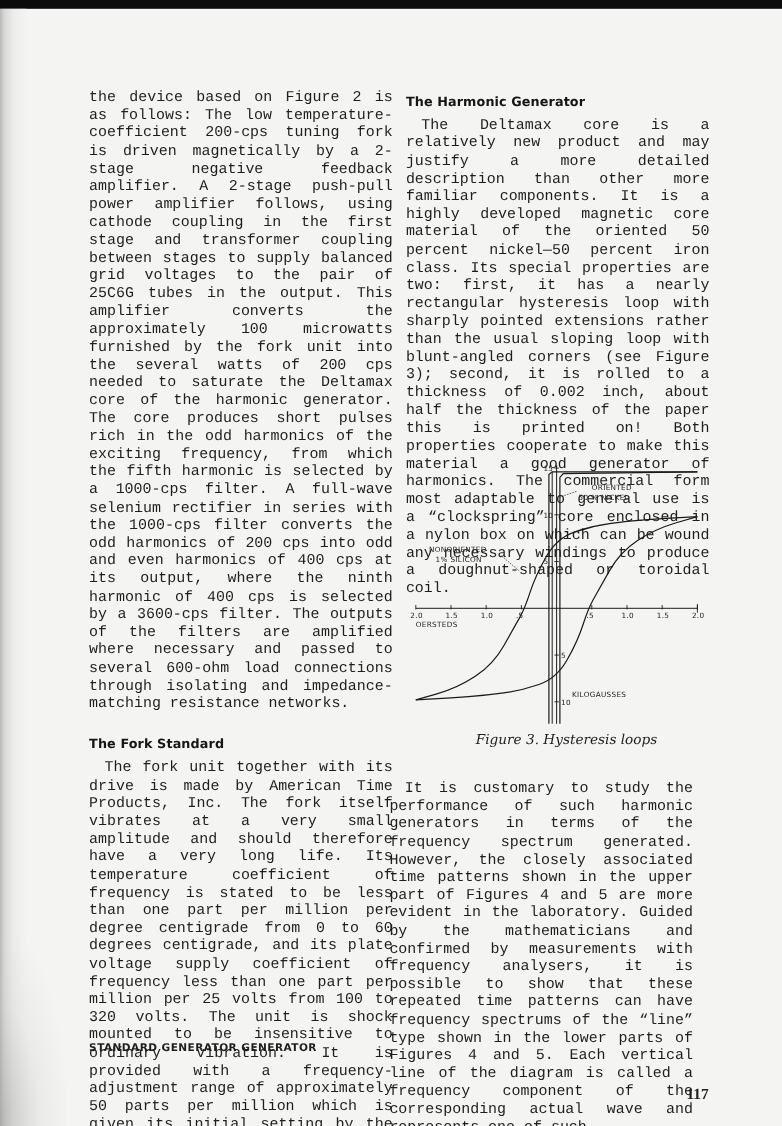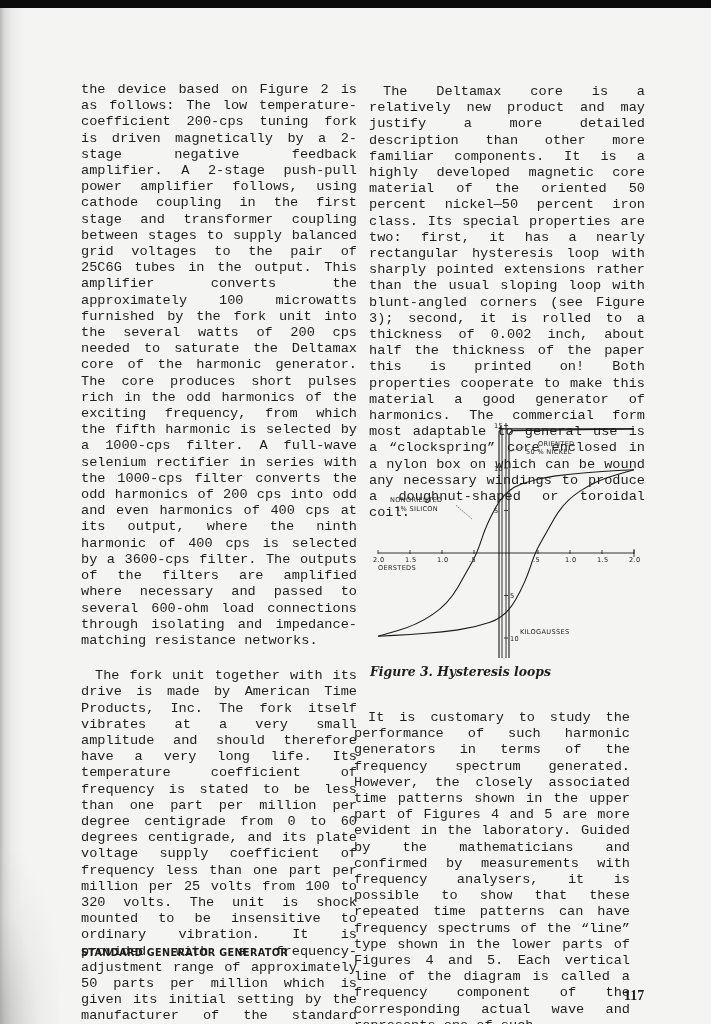--- a/index.html
+++ b/index.html
@@ -25,22 +25,22 @@
   .col-right { left: 369px; top: 84px; }
   h3.section {
     font-family: "DejaVu Sans", "Liberation Sans", sans-serif;
     font-weight: bold; font-size: 11.6px; margin: 0 0 7px 0; letter-spacing: 0.1px;
     color: #151515;
   }
   .gap { height: 19px; }
   .figure { position: absolute; left: 370px; top: 420px; width: 280px; height: 238px; }
   .figure svg { position: absolute; left: 0; top: 0; }
   .fig-caption {
-    position: absolute; left: 370px; top: 664px; width: 290px; text-align: left;
-    font-style: italic; font-size: 12.4px; font-weight: bold;
+    position: absolute; left: 370px; top: 664px; width: 290px; text-align: center;
+    font-style: italic; font-size: 12.4px;
   }
   .col-right-2 { left: 354px; top: 710px; }
   .footer-left {
     position: absolute; left: 81px; top: 947px;
     font-family: "DejaVu Sans", "Liberation Sans", sans-serif; font-weight: bold; font-size: 9.6px;
     letter-spacing: 0.4px;
   }
   .footer-right {
     position: absolute; left: 624px; top: 988px;
     font-family: Liberation Serif, serif; font-weight: bold; font-size: 14px;
@@ -50,24 +50,26 @@
 </head>
 <body>
 
 <div class="topbar"></div>
 <div class="spine"></div>
 <div class="spine-shadow"></div>
 
 <div class="col col-left">
   <p>the device based on Figure 2 is as follows: The low temperature-coefficient 200-cps tuning fork is driven magnetically by a 2-stage negative feedback amplifier. A 2-stage push-pull power amplifier follows, using cathode coupling in the first stage and transformer coupling between stages to supply balanced grid voltages to the pair of 25C6G tubes in the output. This amplifier converts the approximately 100 microwatts furnished by the fork unit into the several watts of 200 cps needed to saturate the Deltamax core of the harmonic generator. The core produces short pulses rich in the odd harmonics of the exciting frequency, from which the fifth harmonic is selected by a 1000-cps filter. A full-wave selenium rectifier in series with the 1000-cps filter converts the odd harmonics of 200 cps into odd and even harmonics of 400 cps at its output, where the ninth harmonic of 400 cps is selected by a 3600-cps filter. The outputs of the filters are amplified where necessary and passed to several 600-ohm load connections through isolating and impedance-matching resistance networks.</p>
   <div class="gap"></div>
+  <h3 class="section">The Fork Standard</h3>
   <p class="indent">The fork unit together with its drive is made by American Time Products, Inc. The fork itself vibrates at a very small amplitude and should therefore have a very long life. Its temperature coefficient of frequency is stated to be less than one part per million per degree centigrade from 0 to 60 degrees centigrade, and its plate voltage supply coefficient of frequency less than one part per million per 25 volts from 100 to 320 volts. The unit is shock mounted to be insensitive to ordinary vibration. It is provided with a frequency-adjustment range of approximately 50 parts per million which is given its initial setting by the manufacturer of the standard frequency generator to an accuracy of plus or minus 4 parts per million. This adjustment should not be changed unless a standard more reliable than the 6516-A is available for reference. The frequency is somewhat dependent on position, and hence may change slightly if the fork is tipped more than 5 degrees from its vertical position.</p>
 </div>
 
 <div class="col col-right">
+  <h3 class="section">The Harmonic Generator</h3>
   <p class="indent">The Deltamax core is a relatively new product and may justify a more detailed description than other more familiar components. It is a highly developed magnetic core material of the oriented 50 percent nickel—50 percent iron class. Its special properties are two: first, it has a nearly rectangular hysteresis loop with sharply pointed extensions rather than the usual sloping loop with blunt-angled corners (see Figure 3); second, it is rolled to a thickness of 0.002 inch, about half the thickness of the paper this is printed on! Both properties cooperate to make this material a good generator of harmonics. The commercial form most adaptable to general use is a “clockspring” core enclosed in a nylon box on which can be wound any necessary windings to produce a doughnut-shaped or toroidal coil.</p>
 </div>
 
 <div class="figure">
   <svg id="fig-svg" width="280" height="238">
       <line x1="8" y1="133" x2="264" y2="133" stroke="#1b1b1b" stroke-width="0.9"></line>
       <line x1="136" y1="2.9499999999999886" x2="136" y2="263.05" stroke="#1b1b1b" stroke-width="0.9"></line>
       <line x1="8" y1="130" x2="8" y2="134" stroke="#1b1b1b" stroke-width="0.8"></line>
       <text x="3" y="142" class="svg-label">2.0</text>
       <line x1="40" y1="130" x2="40" y2="134" stroke="#1b1b1b" stroke-width="0.8"></line>

